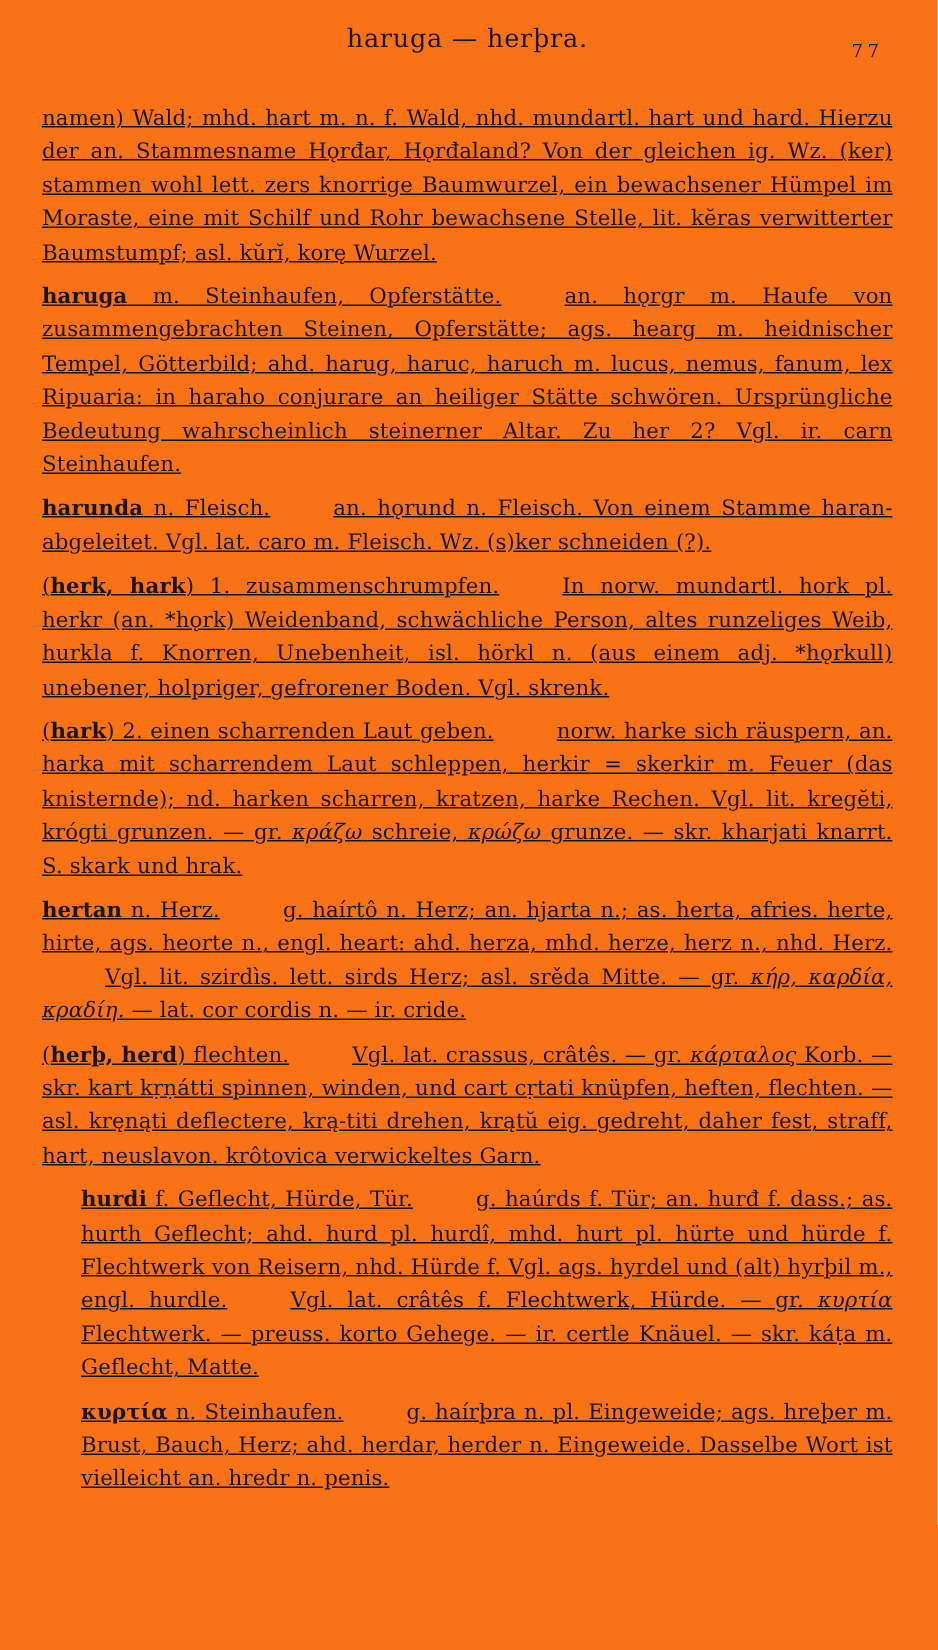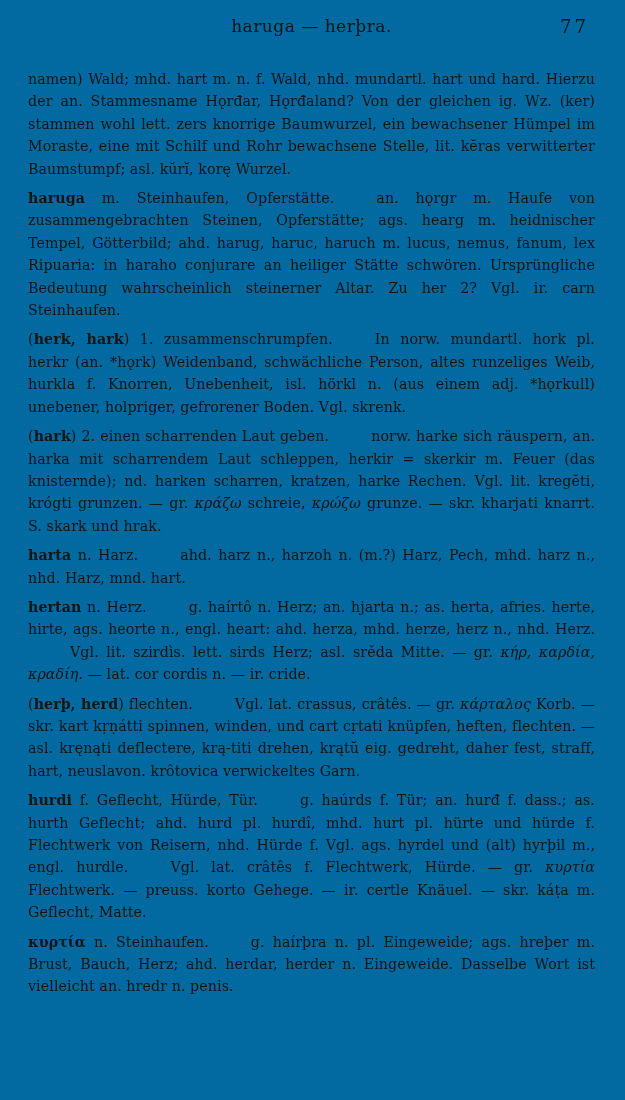--- a/index.html
+++ b/index.html
@@ -5,21 +5,21 @@
   html, body {
     margin: 0;
     padding: 0;
     background: #e8e8e4;
   }
   .page {
     position: relative;
     width: 625px;
     height: 1100px;
     margin: 0 auto;
-    background: #0369a1;
+    background: #f97316;
     color: #161513;
     font-family: "DejaVu Serif", "Liberation Serif", serif;
     overflow: hidden;
     box-sizing: border-box;
     padding: 16px 30px 0 28px;
   }
   .page-header {
     position: relative;
     height: 30px;
     margin-bottom: 22px;
@@ -29,34 +29,36 @@
     left: 0;
     right: 0;
     text-align: center;
     font-size: 17px;
     letter-spacing: 0.5px;
     white-space: nowrap;
   }
   .page-number {
     position: absolute;
     right: 6px;
-    top: 0;
-    font-size: 18px;
+    top: 11px;
+    font-size: 12px;
     letter-spacing: 3px;
   }
   .page-body {
     text-align: justify;
     font-size: 14.2px;
     line-height: 22.4px;
     letter-spacing: 0.1px;
   }
   p.entry {
     margin: 0 0 7px 0;
+    text-decoration: underline;
   }
   p.entry.indent {
+    margin-left: 26px;
   }
   .headword {
     font-weight: bold;
   }
   .greek {
     font-style: italic;
   }
   .gap {
     display: inline-block;
     width: 42px;
@@ -66,21 +68,21 @@
 <body>
 
 <div class="page">
   <div class="page-header">
     <div class="page-title">haruga — herþra.</div>
     <div class="page-number">77</div>
   </div>
   <div class="page-body">
       <p class="entry"><span class="">namen) Wald; mhd. hart m. n. f. Wald, nhd. mundartl. hart und hard. Hierzu der an. Stammesname Hǫrđar, Hǫrđaland? Von der gleichen ig. Wz. (ker) stammen wohl lett. zers knorrige Baumwurzel, ein bewachsener Hümpel im Moraste, eine mit Schilf und Rohr bewachsene Stelle, lit. kĕras verwitterter Baumstumpf; asl. kŭrĭ, korę Wurzel.</span></p>
       <p class="entry"><span class="headword">haruga</span><span class=""> m. Steinhaufen, Opferstätte.</span><span class="gap"></span><span class="">an. hǫrgr m. Haufe von zusammengebrachten Steinen, Opferstätte; ags. hearg m. heidnischer Tempel, Götterbild; ahd. harug, haruc, haruch m. lucus, nemus, fanum, lex Ripuaria: in haraho conjurare an heiliger Stätte schwören. Ursprüngliche Bedeutung wahrscheinlich steinerner Altar. Zu her 2? Vgl. ir. carn Steinhaufen.</span></p>
+      <p class="entry"><span class="headword">harunda</span><span class=""> n. Fleisch.</span><span class="gap"></span><span class="">an. hǫrund n. Fleisch. Von einem Stamme haran- abgeleitet. Vgl. lat. caro m. Fleisch. Wz. (s)ker schneiden (?).</span></p>
       <p class="entry"><span class="">(</span><span class="headword">herk, hark</span><span class="">) 1. zusammenschrumpfen.</span><span class="gap"></span><span class="">In norw. mundartl. hork pl. herkr (an. *hǫrk) Weidenband, schwächliche Person, altes runzeliges Weib, hurkla f. Knorren, Unebenheit, isl. hörkl n. (aus einem adj. *hǫrkull) unebener, holpriger, gefrorener Boden. Vgl. skrenk.</span></p>
       <p class="entry"><span class="">(</span><span class="headword">hark</span><span class="">) 2. einen scharrenden Laut geben.</span><span class="gap"></span><span class="">norw. harke sich räuspern, an. harka mit scharrendem Laut schleppen, herkir = skerkir m. Feuer (das knisternde); nd. harken scharren, kratzen, harke Rechen. Vgl. lit. kregĕti, krógti grunzen. — gr. </span><span class="greek">κράζω</span><span class=""> schreie, </span><span class="greek">κρώζω</span><span class=""> grunze. — skr. kharjati knarrt. S. skark und hrak.</span></p>
-      <p class="entry"><span class="headword">harta</span><span class=""> n. Harz.</span><span class="gap"></span><span class="">ahd. harz n., harzoh n. (m.?) Harz, Pech, mhd. harz n., nhd. Harz, mnd. hart.</span></p>
       <p class="entry"><span class="headword">hertan</span><span class=""> n. Herz.</span><span class="gap"></span><span class="">g. haírtô n. Herz; an. hjarta n.; as. herta, afries. herte, hirte, ags. heorte n., engl. heart: ahd. herza, mhd. herze, herz n., nhd. Herz.</span><span class="gap"></span><span class="">Vgl. lit. szirdìs. lett. sirds Herz; asl. srěda Mitte. — gr. </span><span class="greek">κήρ, καρδία, κραδίη.</span><span class=""> — lat. cor cordis n. — ir. cride.</span></p>
       <p class="entry"><span class="">(</span><span class="headword">herþ, herd</span><span class="">) flechten.</span><span class="gap"></span><span class="">Vgl. lat. crassus, crâtês. — gr. </span><span class="greek">κάρταλος</span><span class=""> Korb. — skr. kart kṛṇátti spinnen, winden, und cart cṛtati knüpfen, heften, flechten. — asl. kręnąti deflectere, krą-titi drehen, krątŭ eig. gedreht, daher fest, straff, hart, neuslavon. krôtovica verwickeltes Garn.</span></p>
       <p class="entry indent"><span class="headword">hurdi</span><span class=""> f. Geflecht, Hürde, Tür.</span><span class="gap"></span><span class="">g. haúrds f. Tür; an. hurđ f. dass.; as. hurth Geflecht; ahd. hurd pl. hurdî, mhd. hurt pl. hürte und hürde f. Flechtwerk von Reisern, nhd. Hürde f. Vgl. ags. hyrdel und (alt) hyrþil m., engl. hurdle.</span><span class="gap"></span><span class="">Vgl. lat. crâtês f. Flechtwerk, Hürde. — gr. </span><span class="greek">κυρτία</span><span class=""> Flechtwerk. — preuss. korto Gehege. — ir. certle Knäuel. — skr. káṭa m. Geflecht, Matte.</span></p>
       <p class="entry indent"><span class="headword">κυρτία</span><span class=""> n. Steinhaufen.</span><span class="gap"></span><span class="">g. haírþra n. pl. Eingeweide; ags. hreþer m. Brust, Bauch, Herz; ahd. herdar, herder n. Eingeweide. Dasselbe Wort ist vielleicht an. hredr n. penis.</span></p>
     </div>
 </div>
 
 </body></html>

